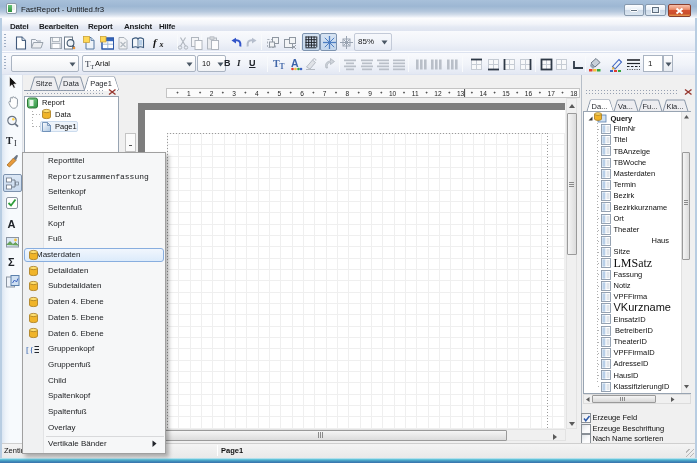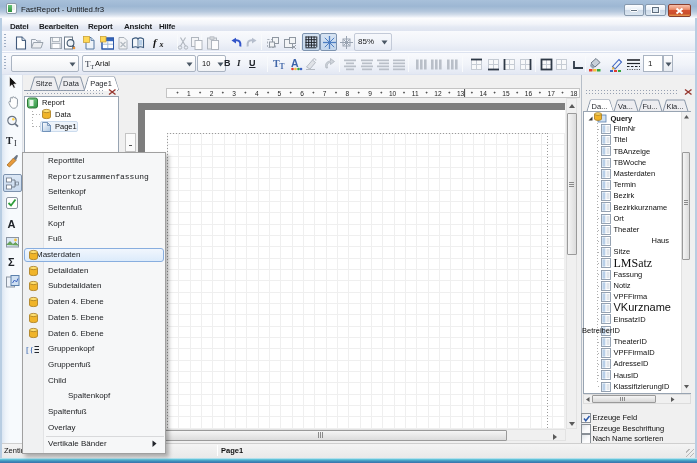--- a/index.html
+++ b/index.html
@@ -670,21 +670,21 @@
   </svg>
 <div class="t" style="position:absolute;left:613.5px;top:313.6px;height:11px;font-size:7.5px;line-height:11px;">EinsatzID</div>
 <div style="position:absolute;left:598px;top:330.3px;width:4px;height:1px;background:repeating-linear-gradient(90deg,#b0b0b0 0 1px,transparent 1px 3px);"></div>
 <svg style="left:601px;top:325.5px" width="11" height="10">
     <rect x="0.5" y="0.5" width="9" height="9" fill="#fff" stroke="#8b99aa" stroke-width="0.9"></rect>
     <rect x="1.4" y="1.4" width="3" height="7.2" fill="#b8cfe8"></rect>
     <line x1="5.5" y1="3" x2="8.5" y2="3" stroke="#b0bdcc" stroke-width="0.8"></line>
     <line x1="5.5" y1="5" x2="8.5" y2="5" stroke="#b0bdcc" stroke-width="0.8"></line>
     <line x1="5.5" y1="7" x2="8.5" y2="7" stroke="#b0bdcc" stroke-width="0.8"></line>
   </svg>
-<div class="t" style="position:absolute;left:582px;top:324.8px;height:11px;font-size:7.5px;line-height:11px;">BetreiberID</div>
+<div class="t" style="position:absolute;left:615px;top:324.8px;height:11px;font-size:7.5px;line-height:11px;">BetreiberID</div>
 <div style="position:absolute;left:598px;top:341.5px;width:4px;height:1px;background:repeating-linear-gradient(90deg,#b0b0b0 0 1px,transparent 1px 3px);"></div>
 <svg style="left:601px;top:336.7px" width="11" height="10">
     <rect x="0.5" y="0.5" width="9" height="9" fill="#fff" stroke="#8b99aa" stroke-width="0.9"></rect>
     <rect x="1.4" y="1.4" width="3" height="7.2" fill="#b8cfe8"></rect>
     <line x1="5.5" y1="3" x2="8.5" y2="3" stroke="#b0bdcc" stroke-width="0.8"></line>
     <line x1="5.5" y1="5" x2="8.5" y2="5" stroke="#b0bdcc" stroke-width="0.8"></line>
     <line x1="5.5" y1="7" x2="8.5" y2="7" stroke="#b0bdcc" stroke-width="0.8"></line>
   </svg>
 <div class="t" style="position:absolute;left:613.5px;top:336.0px;height:11px;font-size:7.5px;line-height:11px;">TheaterID</div>
 <div style="position:absolute;left:598px;top:352.7px;width:4px;height:1px;background:repeating-linear-gradient(90deg,#b0b0b0 0 1px,transparent 1px 3px);"></div>
@@ -791,21 +791,21 @@
     <ellipse cx="4.5" cy="2" rx="4.0" ry="1.6" fill="#ffdf70" stroke="#a67a1d" stroke-width="0.8"></ellipse>
   </svg>
 <div class="t" style="position:absolute;left:48px;top:327.5px;height:12px;font-size:8px;line-height:12px;color:#1a1c1f;z-index:53;">Daten 6. Ebene</div>
 <svg style="z-index:53;left:28.5px;top:328.4px" width="9" height="10">
     <path d="M0.5 2 L0.5 8 A4.0 1.6 0 0 0 8.5 8 L8.5 2" fill="#f0b429" stroke="#a67a1d" stroke-width="0.8"></path>
     <ellipse cx="4.5" cy="2" rx="4.0" ry="1.6" fill="#ffdf70" stroke="#a67a1d" stroke-width="0.8"></ellipse>
   </svg>
 <div class="t" style="position:absolute;left:48px;top:343.2px;height:12px;font-size:8px;line-height:12px;color:#1a1c1f;z-index:53;">Gruppenkopf</div>
 <div class="t" style="position:absolute;left:48px;top:358.9px;height:12px;font-size:8px;line-height:12px;color:#1a1c1f;z-index:53;">Gruppenfuß</div>
 <div class="t" style="position:absolute;left:48px;top:374.6px;height:12px;font-size:8px;line-height:12px;color:#1a1c1f;z-index:53;">Child</div>
-<div class="t" style="position:absolute;left:48px;top:390.3px;height:12px;font-size:8px;line-height:12px;color:#1a1c1f;z-index:53;margin-left:20px;">Spaltenkopf</div>
+<div class="t" style="position:absolute;left:48px;top:390.3px;height:12px;font-size:8px;line-height:12px;color:#1a1c1f;z-index:53;">Spaltenkopf</div>
 <div class="t" style="position:absolute;left:48px;top:406.0px;height:12px;font-size:8px;line-height:12px;color:#1a1c1f;z-index:53;">Spaltenfuß</div>
 <div class="t" style="position:absolute;left:48px;top:421.7px;height:12px;font-size:8px;line-height:12px;color:#1a1c1f;z-index:53;">Overlay</div>
 <div class="t" style="position:absolute;left:48px;top:437.6px;height:12px;font-size:8px;line-height:12px;color:#1a1c1f;z-index:53;">Vertikale Bänder</div>
 <svg style="left:26px;top:344.1px;z-index:53" width="14" height="11">
     <text x="0" y="9" font-size="9" fill="#2456a8" font-family="Liberation Serif">[</text>
     <text x="3.5" y="9" font-size="9" fill="#2456a8" font-family="Liberation Serif">{</text>
     <line x1="8.5" y1="2.5" x2="13" y2="2.5" stroke="#20242a"></line>
     <line x1="8.5" y1="5.5" x2="13" y2="5.5" stroke="#20242a"></line>
     <line x1="8.5" y1="8.5" x2="13" y2="8.5" stroke="#20242a"></line>
   </svg>

